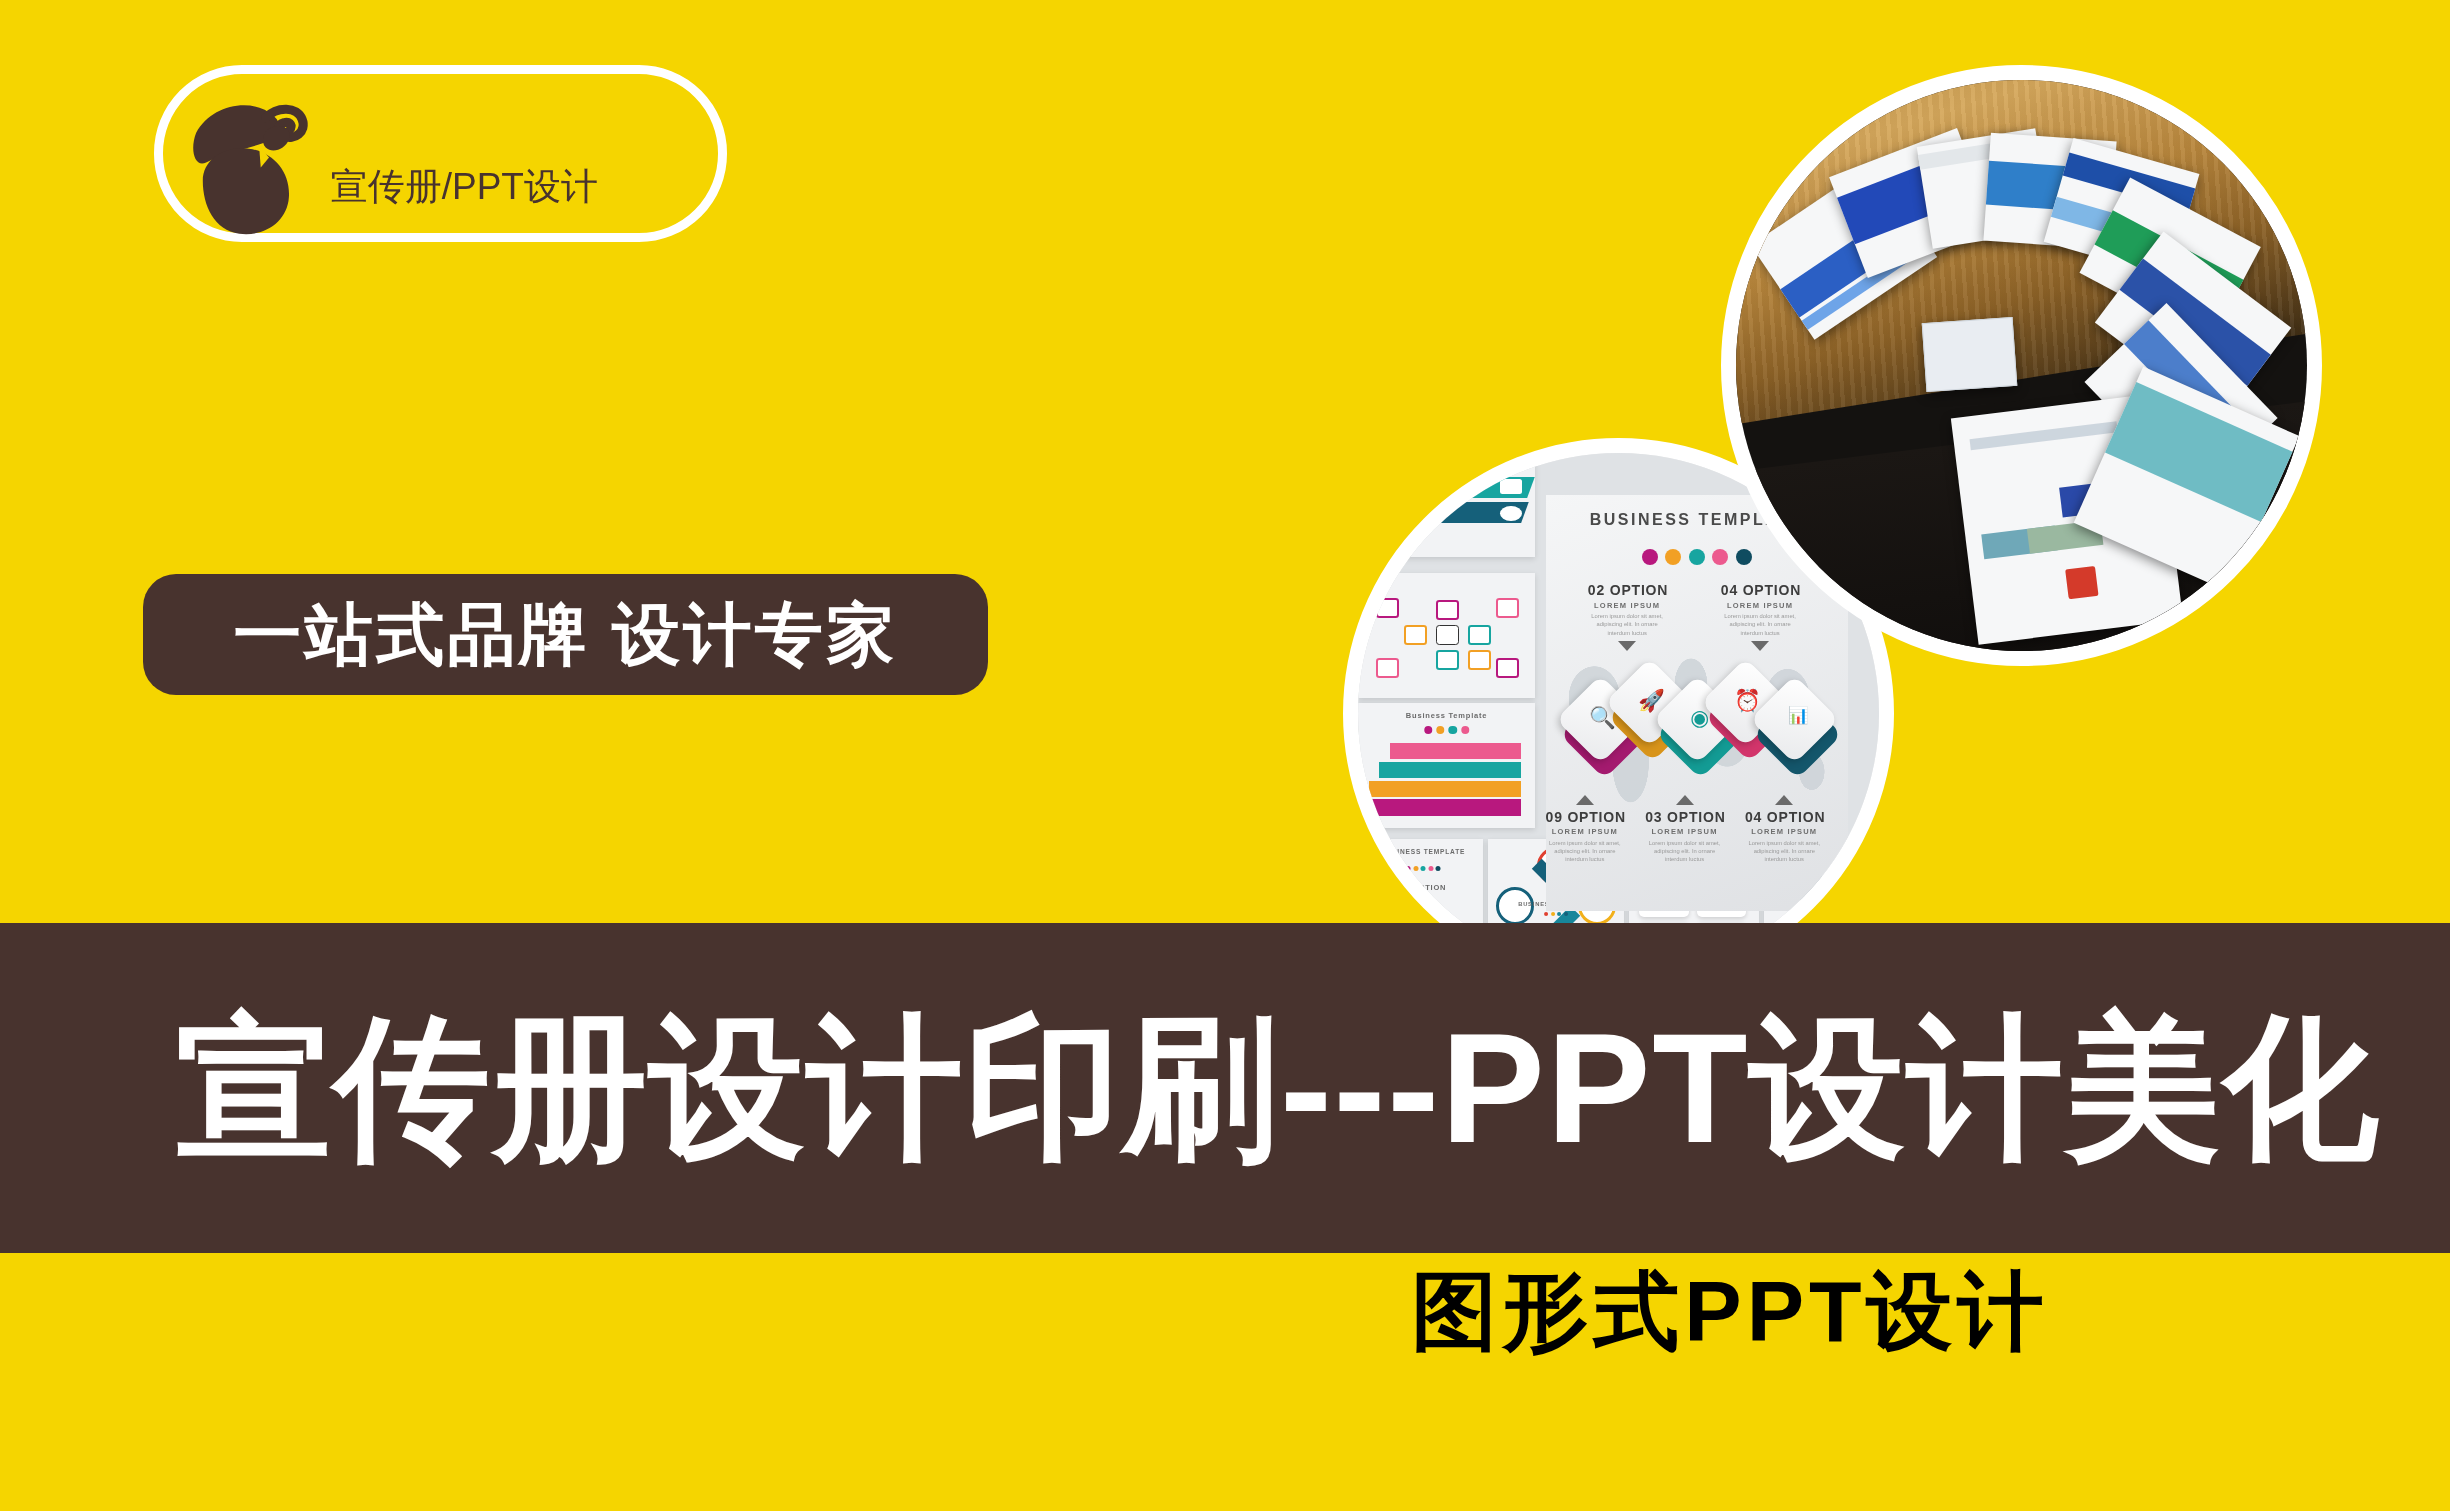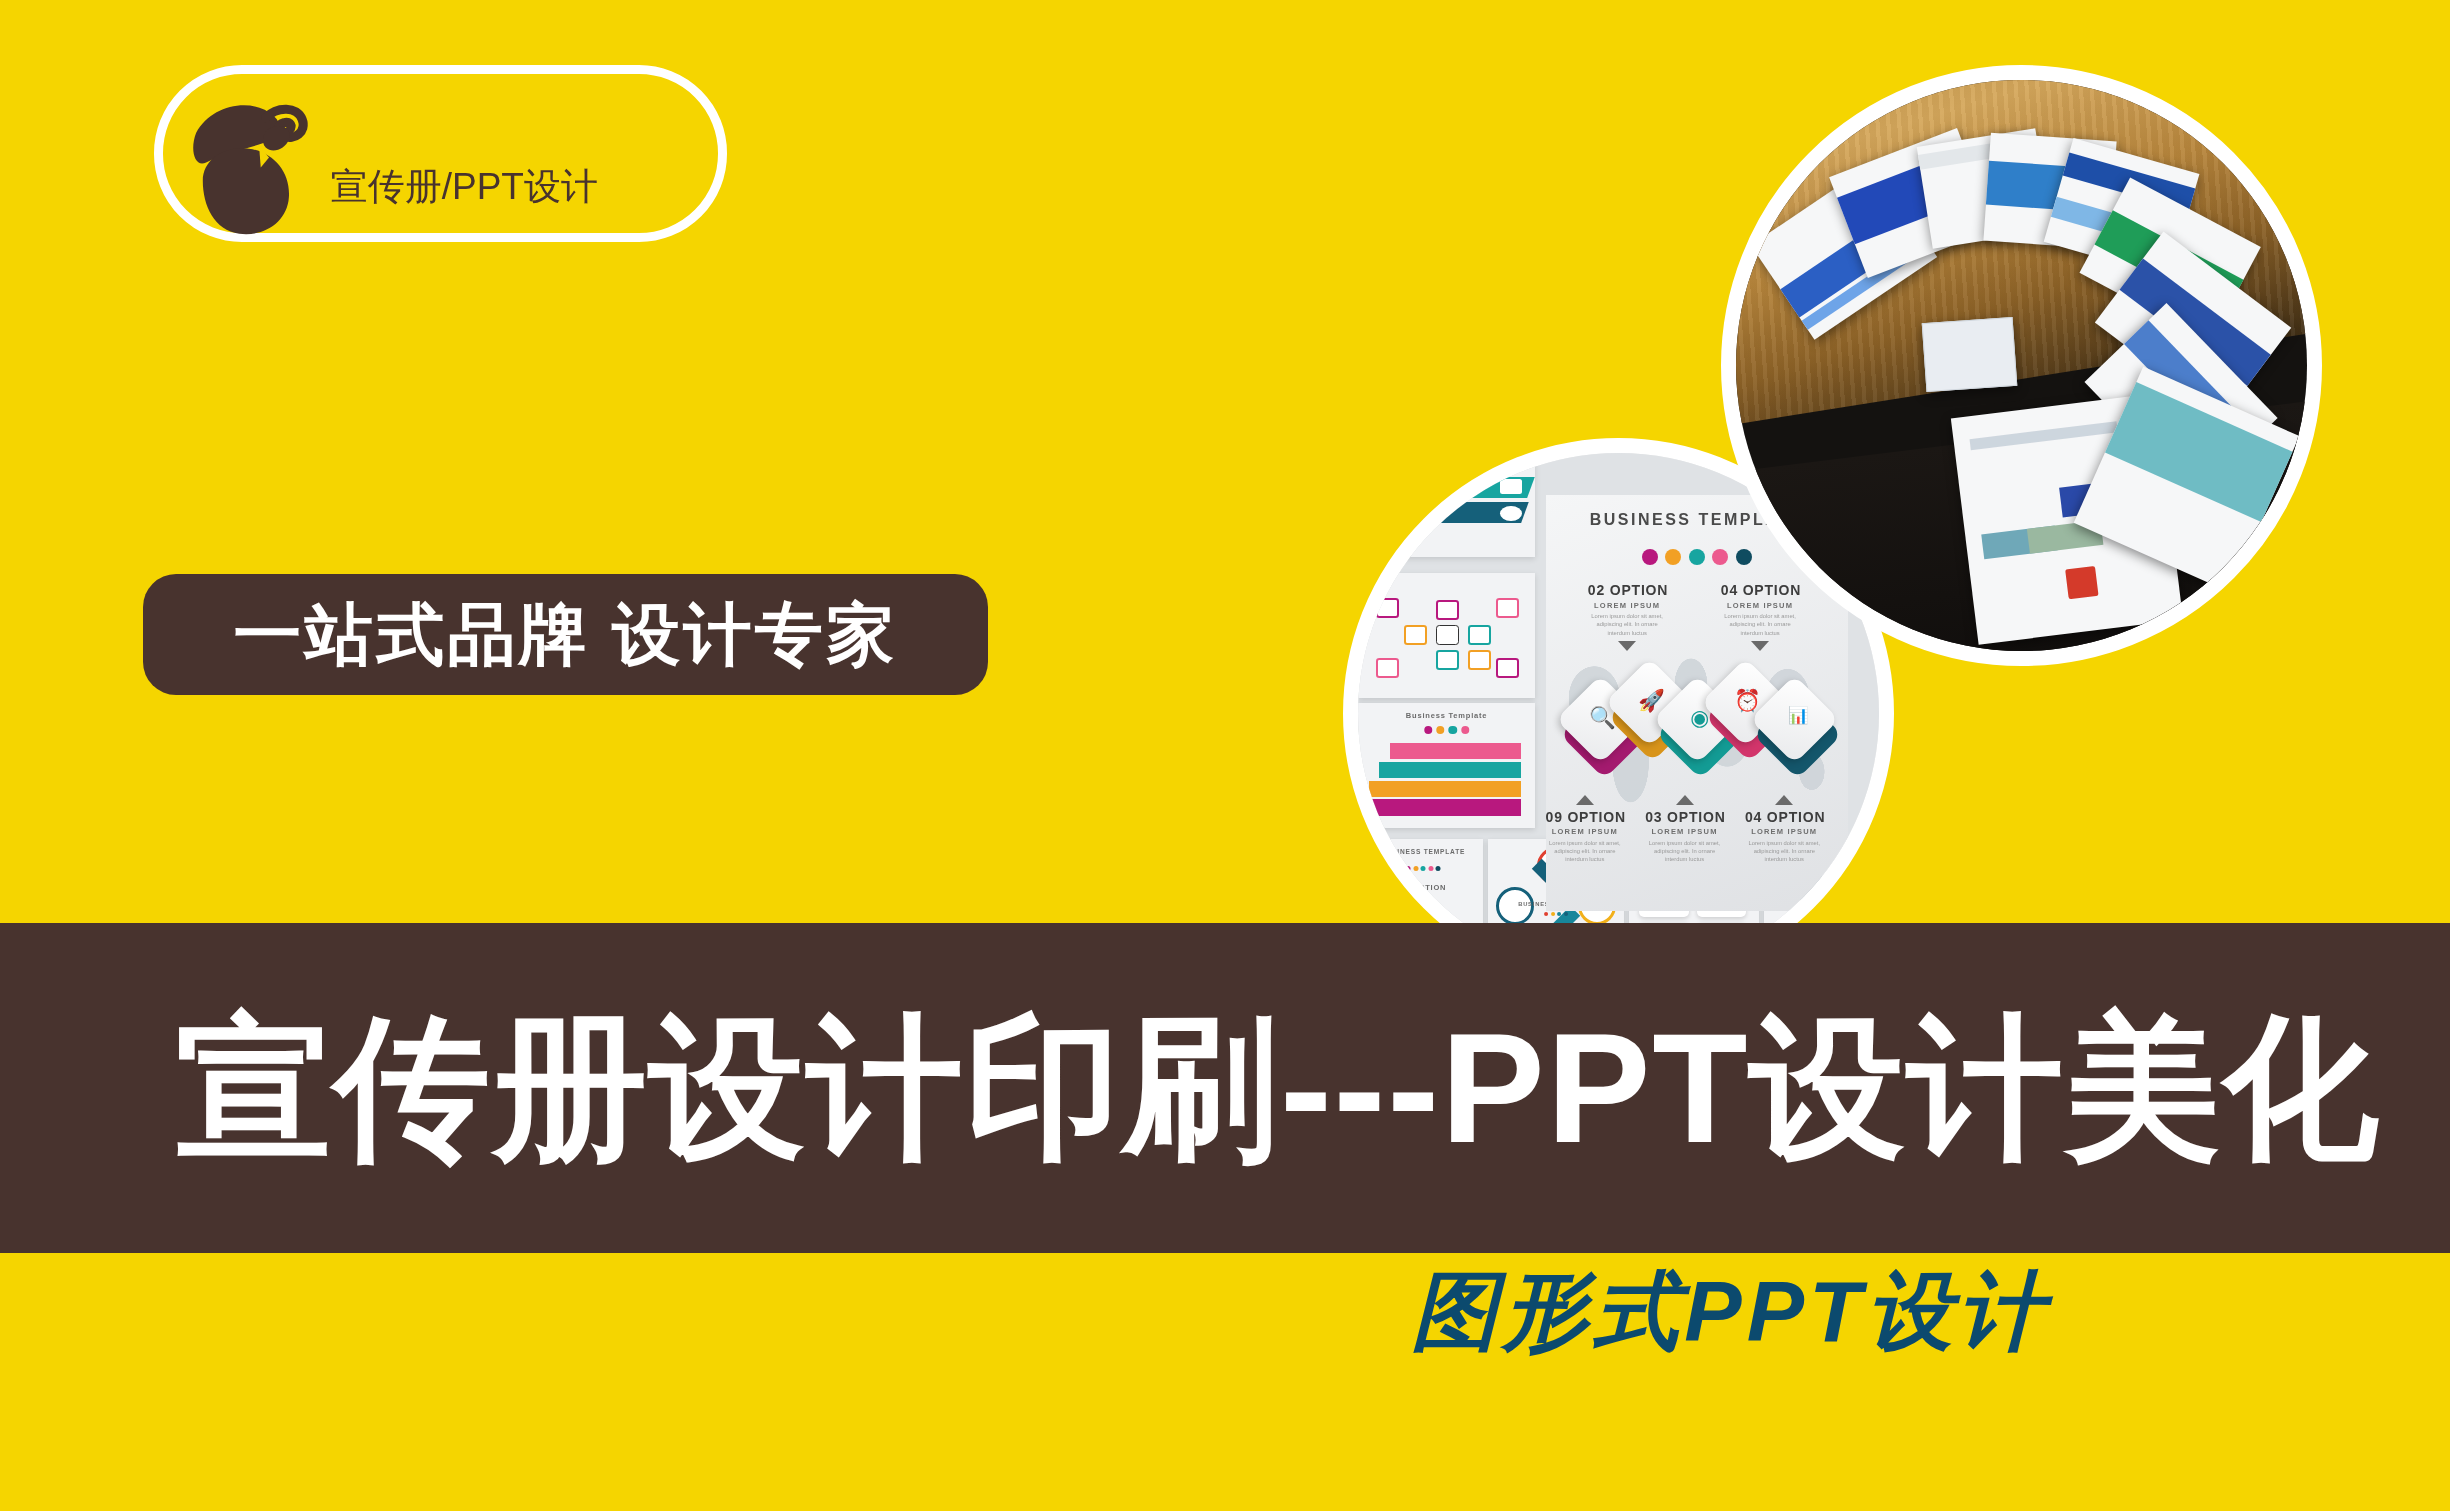--- a/index.html
+++ b/index.html
@@ -138,21 +138,21 @@
   .banner-text{
     margin-left:176px;
     font-size:156px;line-height:166px;font-weight:700;color:#FFFFFF;
     letter-spacing:1.7px;white-space:nowrap;
   }
 
   
   .foot{position:absolute;top:1311px;font-size:86px;line-height:91px;font-weight:700;
     letter-spacing:5px;white-space:nowrap;transform:translate(-50%,-50%);}
   .foot-left{left:896px;color:#C33521;}
-  .foot-right{left:1730px;color:#0c4a6e;font-style:italic;}
+  .foot-right{left:1730px;color:#000000;}
 </style>
 </head>
 <body>
 
 <div class="stage">
 
   <div class="logo-box">
     <div class="logo-mark">
       <svg viewBox="0 0 180 190" width="149" height="158">
         <path d="M28 62 C46 28 96 18 122 42 C134 53 130 66 116 72 C96 80 64 86 40 98 C26 105 20 82 28 62 Z" fill="#48332E"></path>

